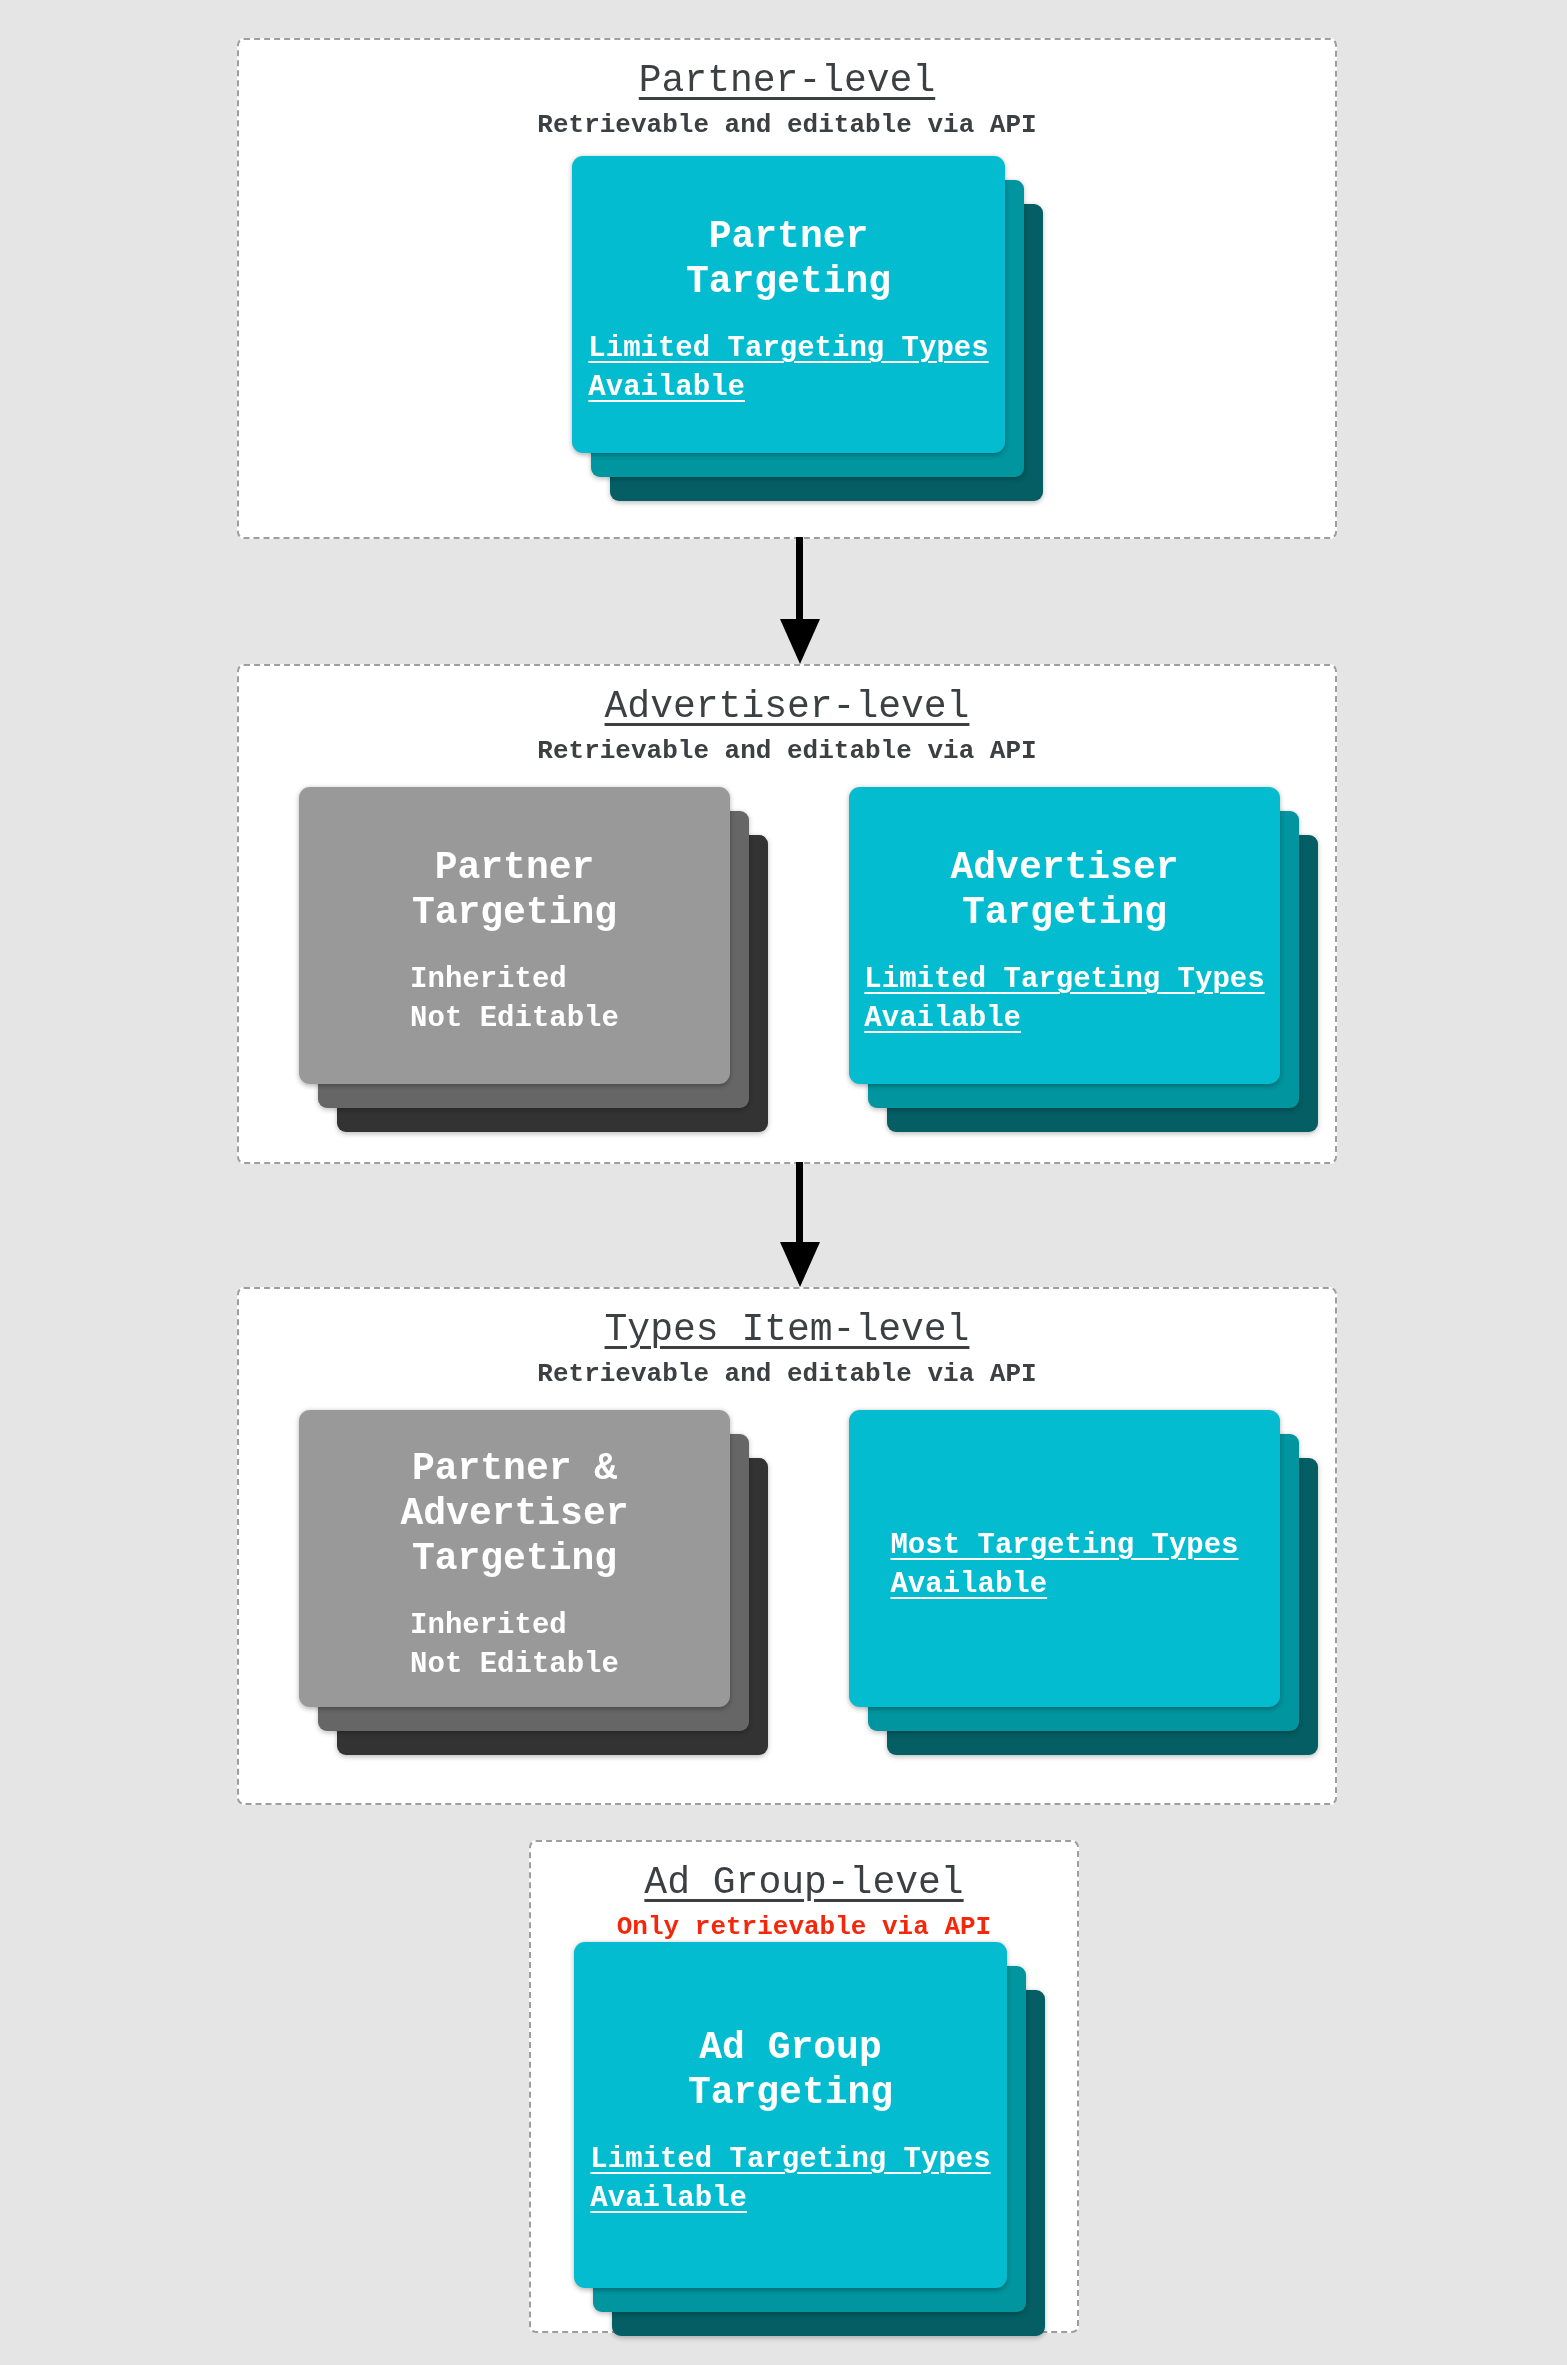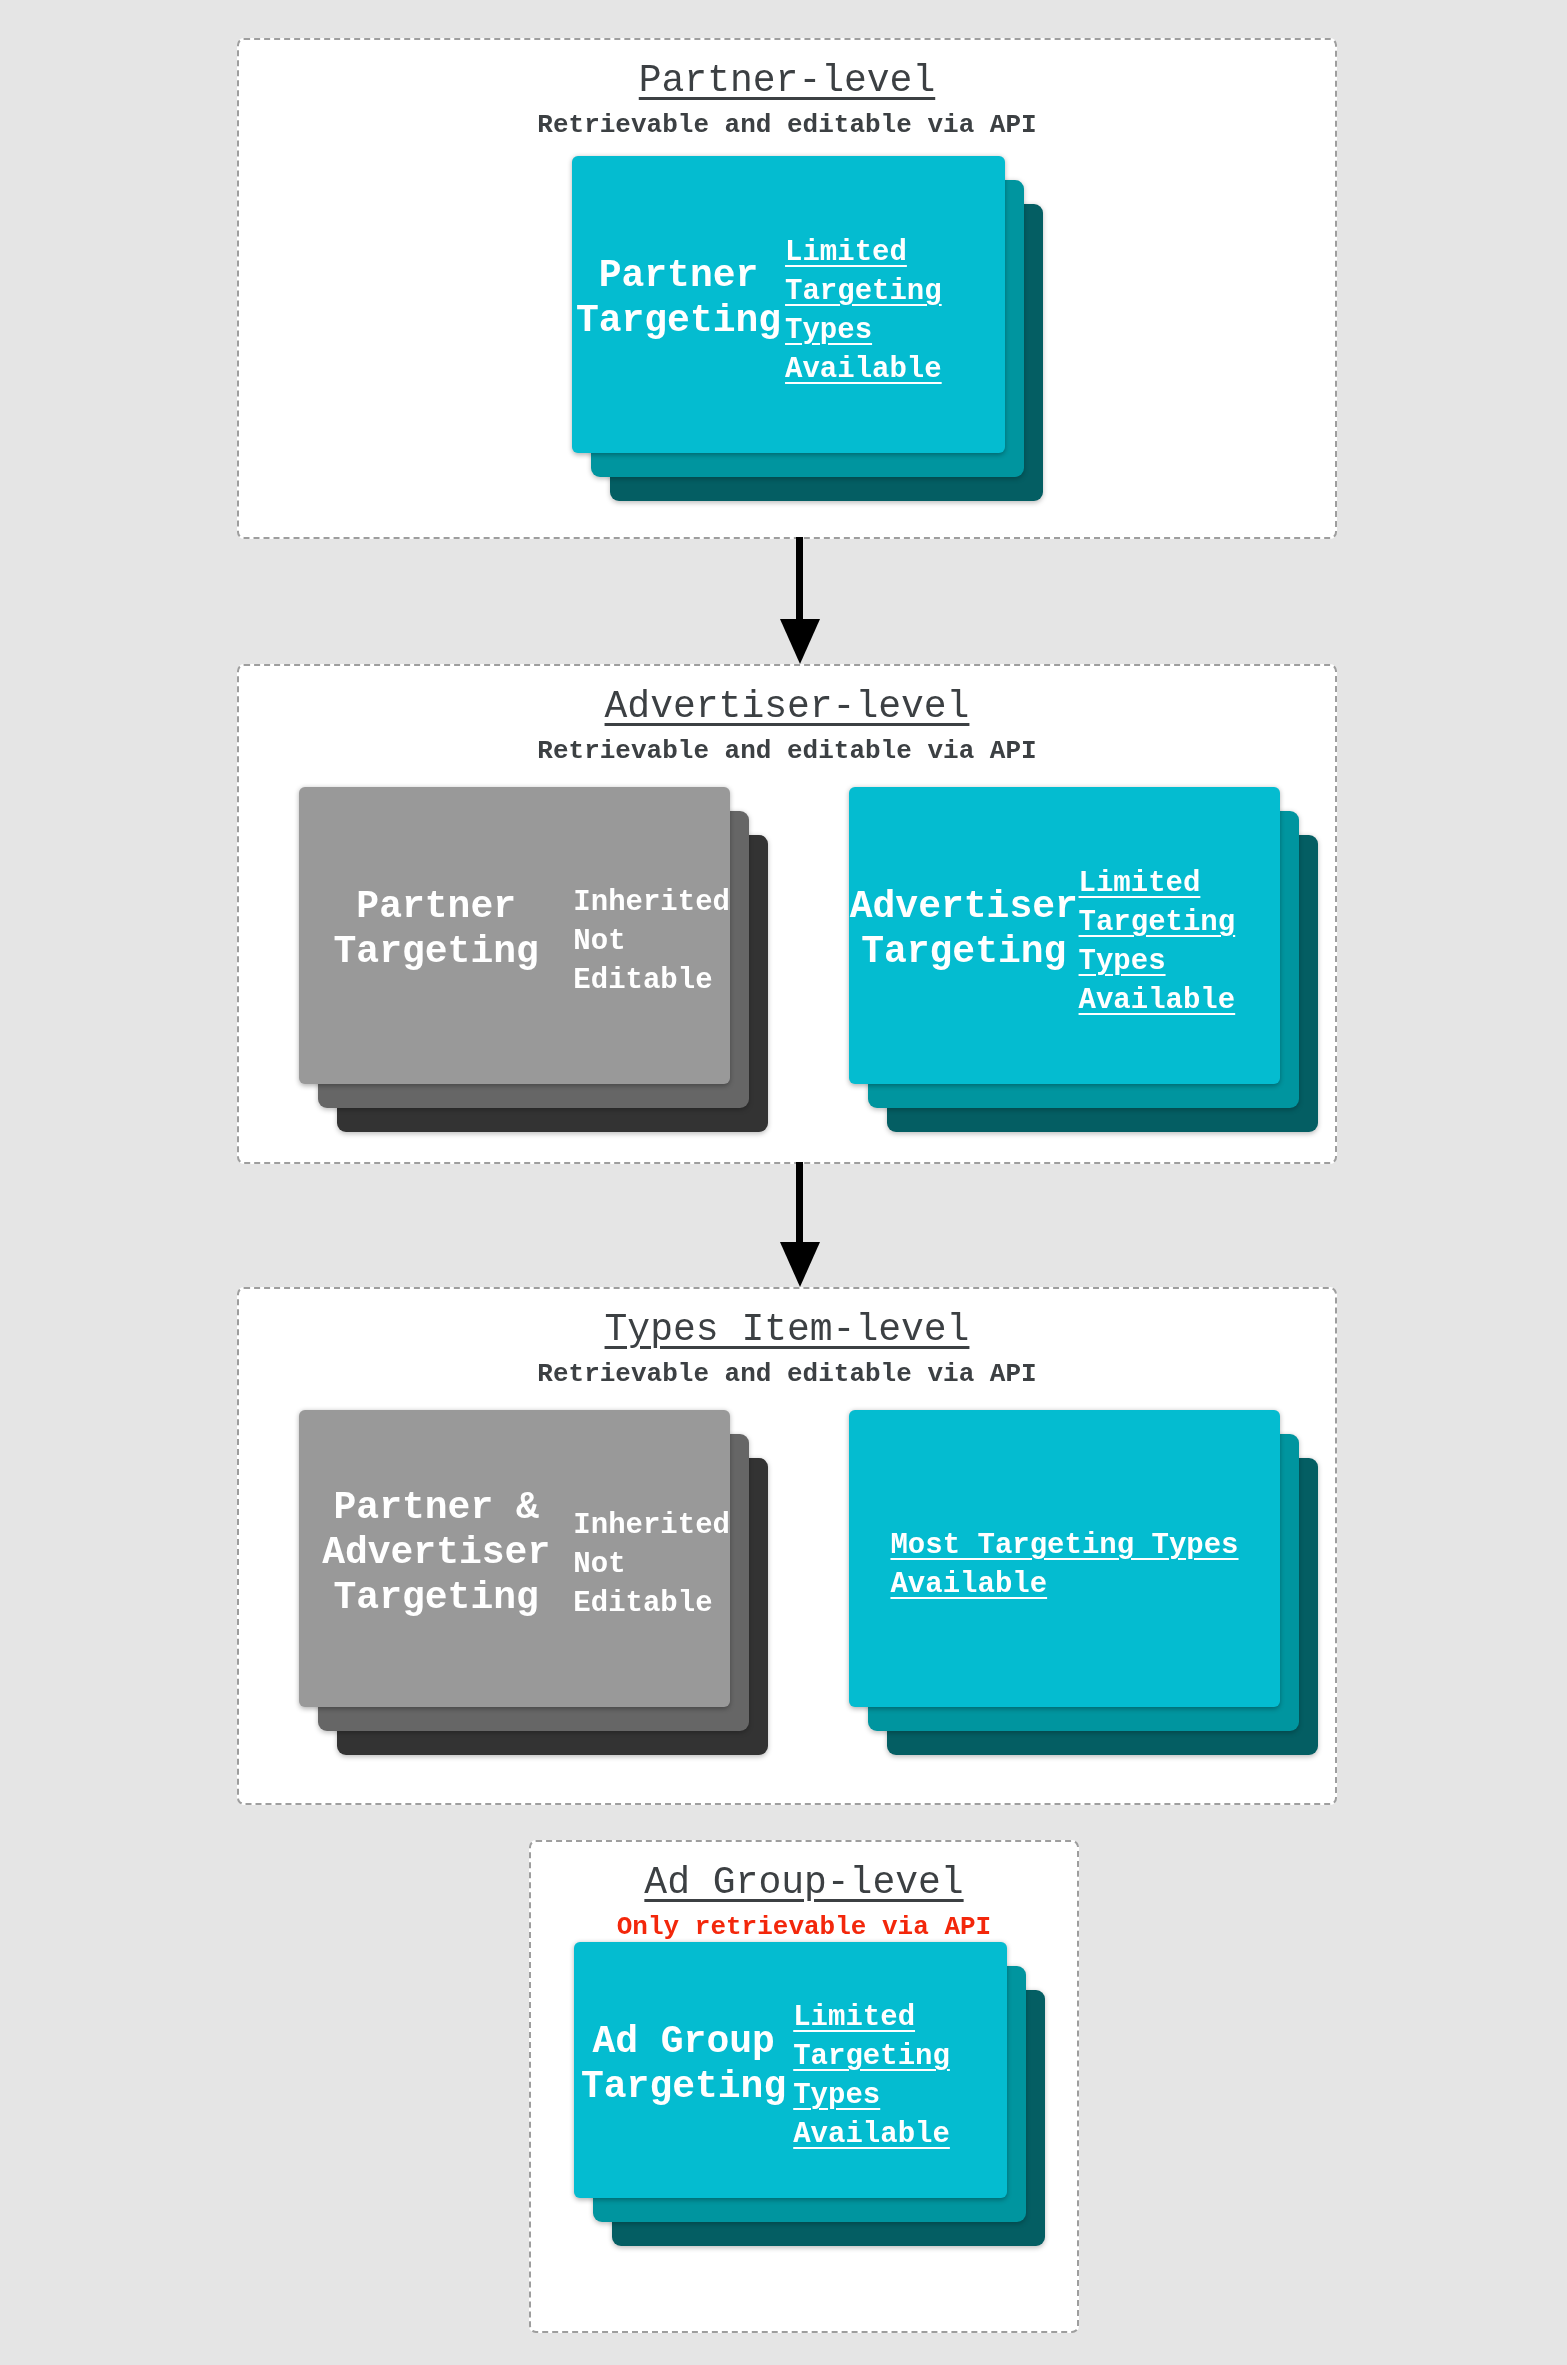--- a/index.html
+++ b/index.html
@@ -48,23 +48,23 @@
     position:absolute;
     width:100%;height:100%;
     border-radius:9px;
     box-shadow:0 1.8px 5.4px rgba(0,0,0,0.25);
   }
   .layer.back{ left:38px; top:48px; }
   .layer.mid { left:19px; top:24px; }
   .card{
     position:absolute; left:0; top:0;
     width:100%;height:100%;
-    border-radius:6px;
+    border-radius:11px;
     box-shadow:0 1.8px 5.4px rgba(0,0,0,0.3);
-    display:flex; 
+    display:flex; flex-direction:column;
     align-items:center; justify-content:center;
     padding-top:12.5px;
     box-sizing:border-box;
   }
   .stack.cyan .card      { background:var(--cyan-front,#04bcd0); }
   .stack.cyan .layer.mid { background:var(--cyan-mid,#00959f); }
   .stack.cyan .layer.back{ background:var(--cyan-back,#045e63); }
   .stack.gray .card      { background:var(--gray-front,#999999); }
   .stack.gray .layer.mid { background:var(--gray-mid,#666666); }
   .stack.gray .layer.back{ background:var(--gray-back,#333333); }
@@ -83,21 +83,21 @@
   .stack.cyan .card-lines div{
     text-decoration:underline;
     text-underline-offset:5.4px;
     text-decoration-thickness:2.2px;
   }
 
   
   #sec-partner .stack   { left:333px; top:116px; width:433px; height:297px; }
   .stack.pos-left       { left:60px;  top:121px; width:431px; height:297px; }
   .stack.pos-right      { left:610px; top:121px; width:431px; height:297px; }
-  #sec-adgroup .stack   { left:43px;  top:100px; width:433px; height:256px; }
+  #sec-adgroup .stack   { left:43px;  top:100px; width:433px; height:346px; }
 
   
   .arrow{
     position:absolute; left:779px; width:41px;
     display:flex; flex-direction:column; align-items:center;
   }
   #arrow-1{ top:537px;  height:127px; }
   #arrow-2{ top:1162px; height:125px; }
   .arrow-shaft{ width:6.3px; flex:1; background:var(--arrow,#000000); }
   .arrow-head{

